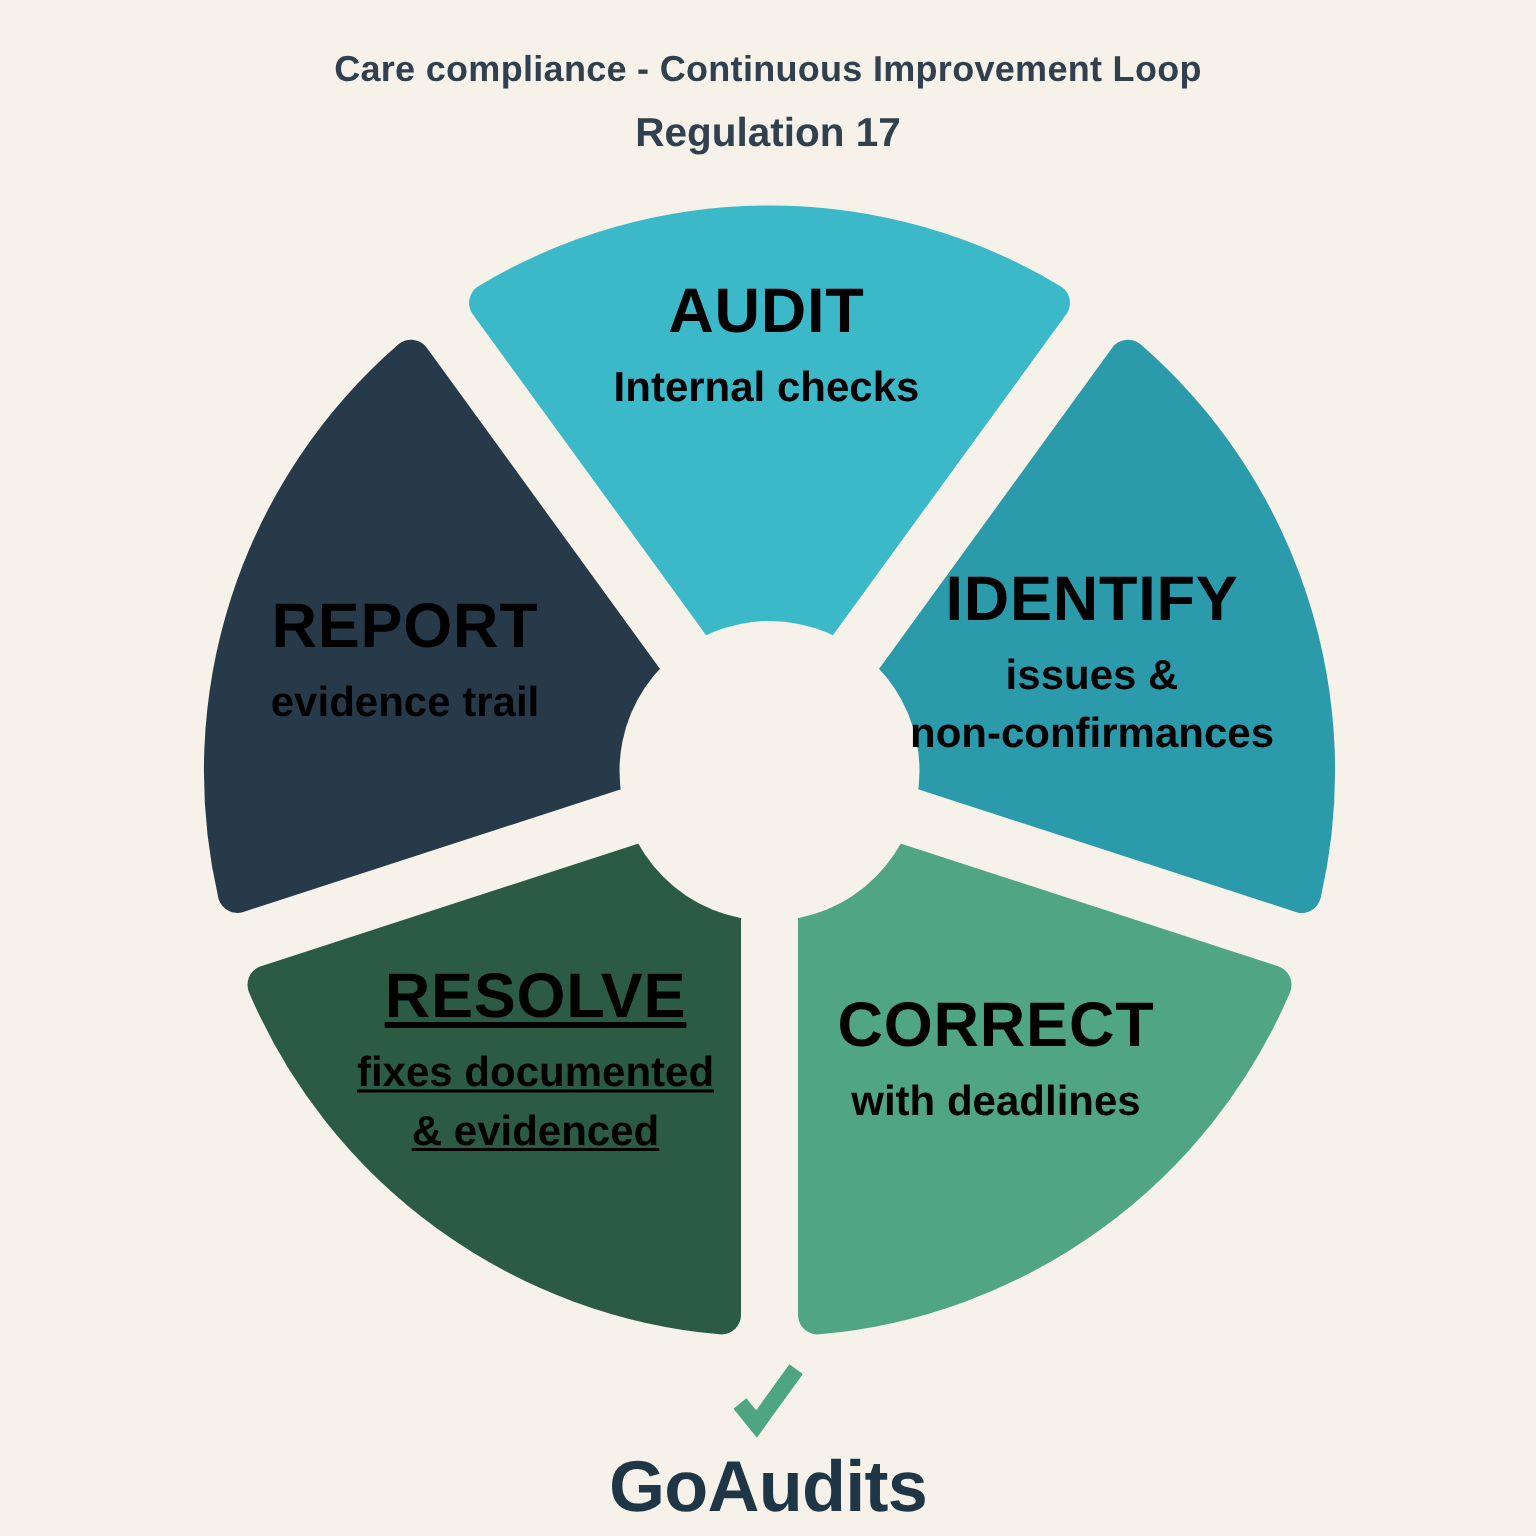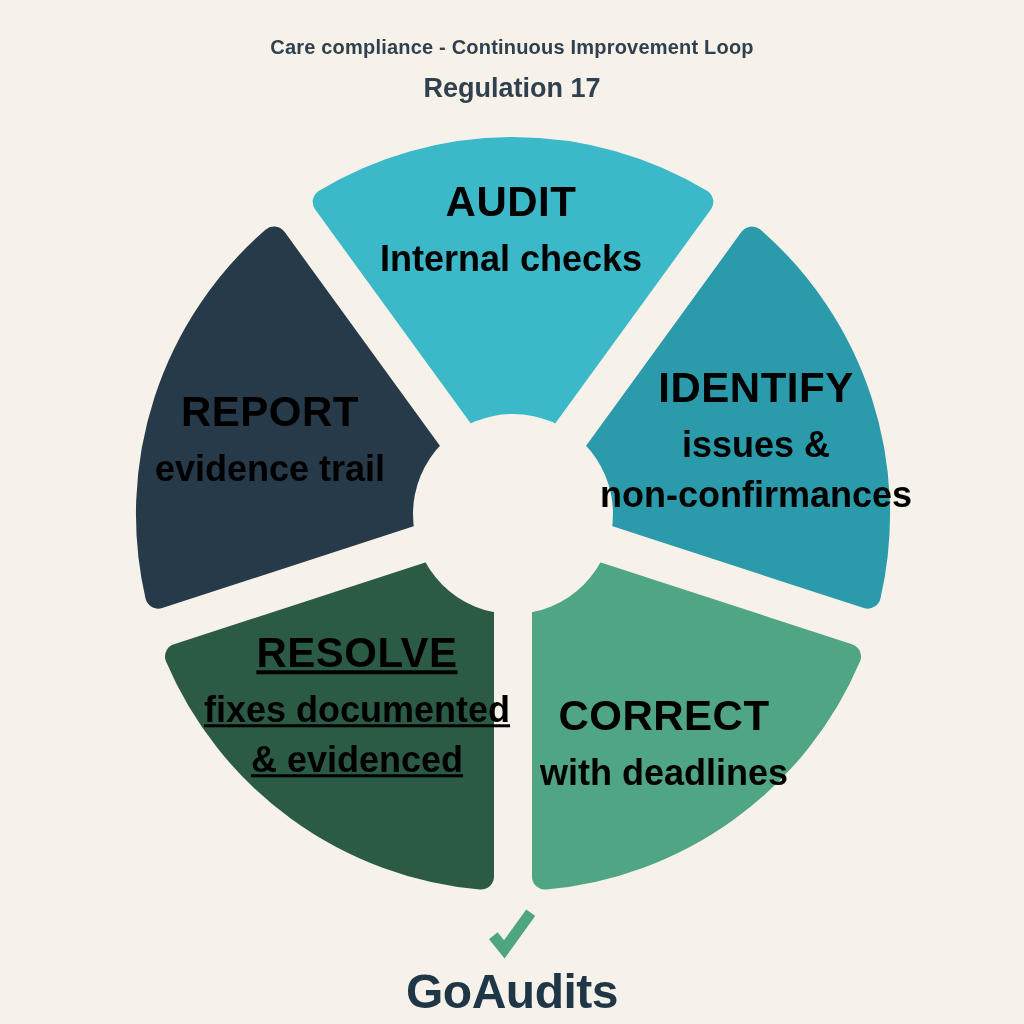--- a/index.html
+++ b/index.html
@@ -1,29 +1,29 @@
 <!DOCTYPE html>
 <html><head>
 <meta charset="utf-8">
 <style>
   html,body{margin:0;padding:0;background:#F6F2E9;}
   .canvas{
     position:relative;width:1024px;height:1024px;background:#F6F2E9;
     font-family:"Liberation Sans",sans-serif;overflow:hidden;
   }
   .header{position:absolute;top:30px;left:0;width:100%;text-align:center;color:#30404E;}
-  .header h1{font-size:20px;font-weight:700;margin:0;letter-spacing:.2px;line-height:34px;}
+  .header h1{font-size:24px;font-weight:700;margin:0;letter-spacing:.2px;line-height:34px;}
   .header .sub{font-size:27px;font-weight:700;margin-top:9px;line-height:31px;}
   .wheel{position:absolute;left:0;top:0;width:1024px;height:1024px;}
   .seg-text{
     position:absolute;transform:translate(-50%,-50%);
     text-align:center;color:#000000;white-space:nowrap;
   }
   .seg-label{font-size:42px;font-weight:700;line-height:1.05;margin-bottom:10px;letter-spacing:.5px;}
-  .seg-line{font-size:36px;font-weight:700;line-height:1.38;}
+  .seg-line{font-size:28px;font-weight:700;line-height:1.38;}
   .logo{
     position:absolute;left:50%;top:967px;transform:translate(-50%,-50%);
     display:flex;align-items:center;gap:5px;flex-direction:column;
   }
   .logo-mark{width:46px;height:50px;margin-top:-6px;}
   .logo-text{font-size:48px;font-weight:700;color:#1F3647;letter-spacing:-0.5px;}
 </style>
 </head>
 <body>
 
@@ -48,27 +48,27 @@
 
     <circle cx="513" cy="514" r="100" fill="#F6F2E9"></circle>
   </svg>
 
   <div class="seg-text" style="left:511px;top:232px;">
     <div class="seg-label">AUDIT</div>
     <div class="seg-line">Internal checks</div>
     <div class="seg-line"></div>
   </div>
 
-  <div class="seg-text" style="left:756px;top:443px;">
+  <div class="seg-text" style="left:728px;top:443px;">
     <div class="seg-label">IDENTIFY</div>
     <div class="seg-line">issues &amp;</div>
     <div class="seg-line">non-confirmances</div>
   </div>
 
-  <div class="seg-text" style="left:664px;top:746px;">
+  <div class="seg-text" style="left:664px;top:708px;">
     <div class="seg-label">CORRECT</div>
     <div class="seg-line">with deadlines</div>
   </div>
 
   <div class="seg-text" style="left:357px;top:708px;text-decoration:underline;">
     <div class="seg-label">RESOLVE</div>
     <div class="seg-line">fixes documented</div>
     <div class="seg-line">&amp; evidenced</div>
   </div>
 

